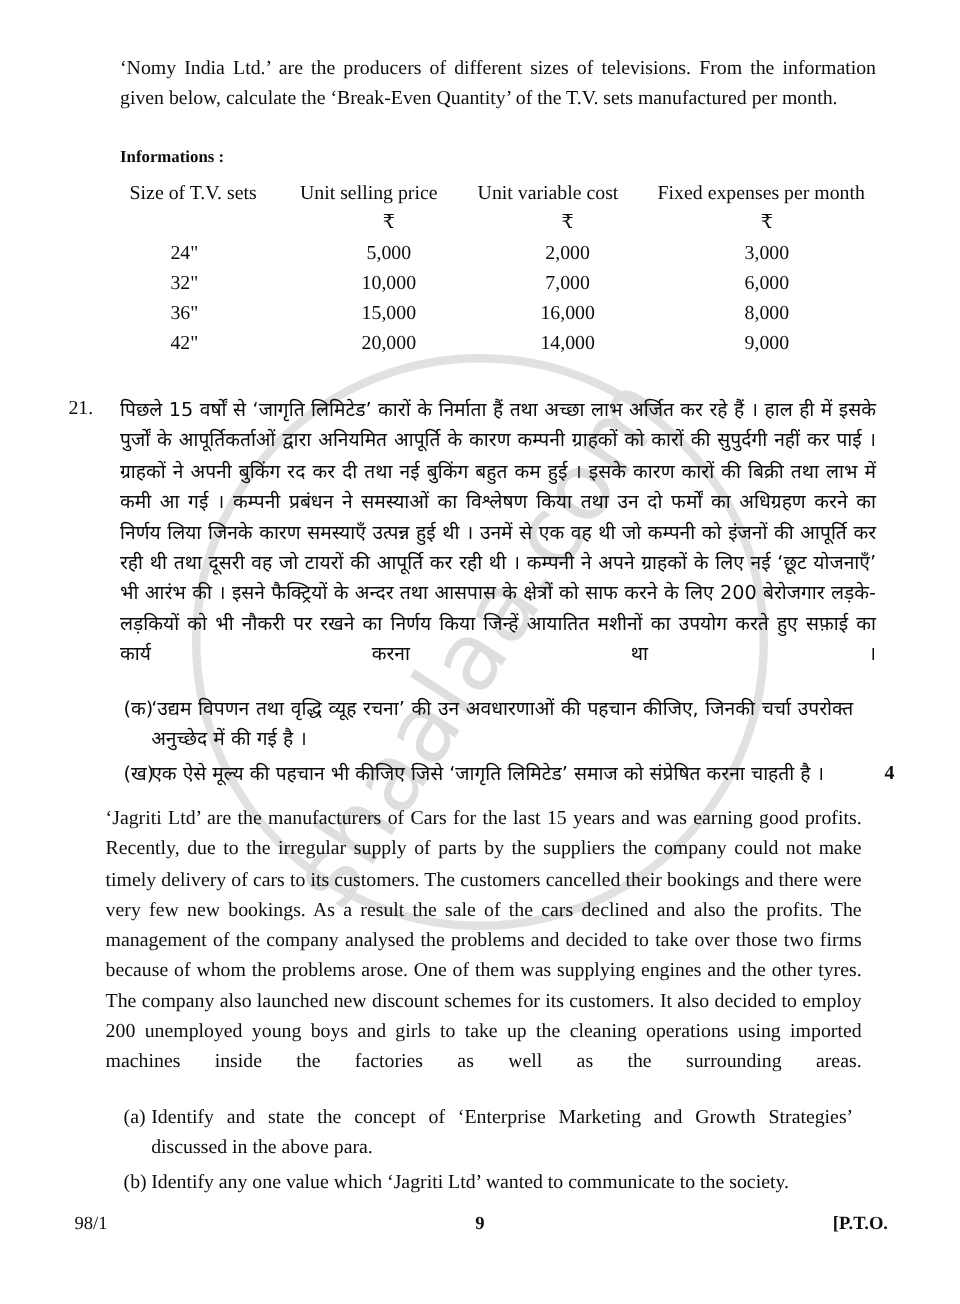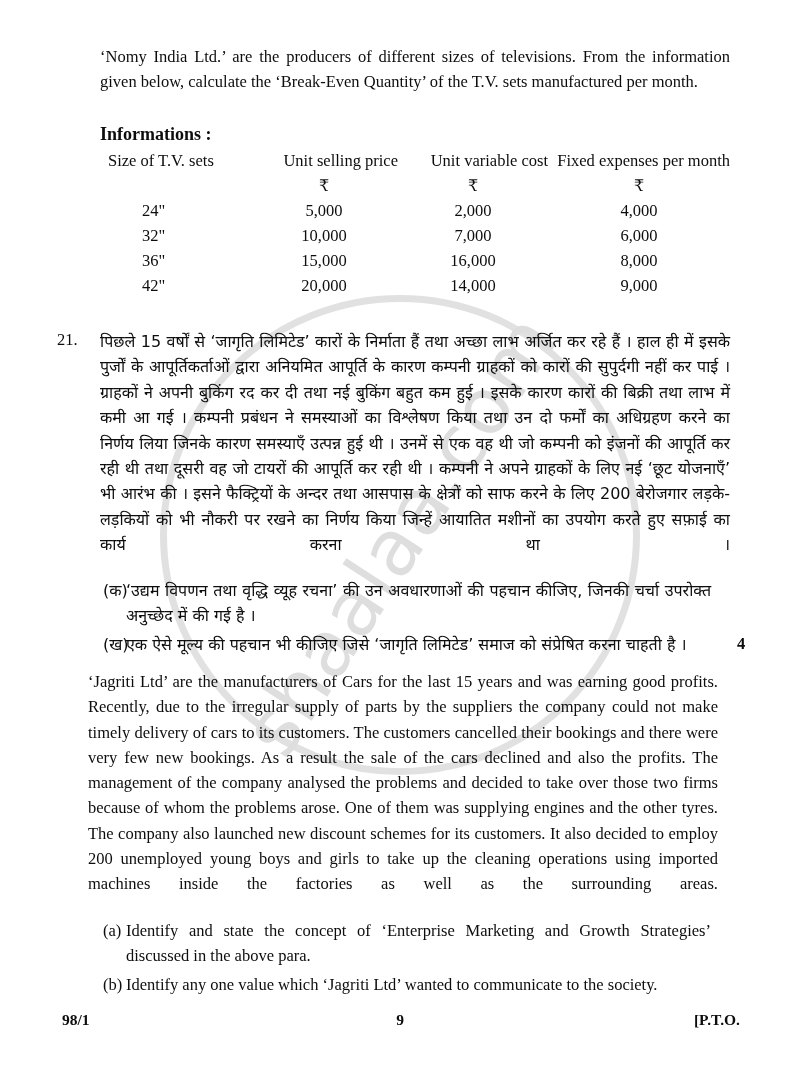--- a/index.html
+++ b/index.html
@@ -77,37 +77,37 @@
     width: 100%;
   }
 
   
   #intro {
     left: 100px; top: 44px; width: 630px;
   }
 
   #informations-label {
     left: 100px; top: 124px;
-    font-size: 18px;
+    font-size: 14px;
     font-weight: bold;
   }
 
   
   #info-table {
     left: 100px; top: 148px; width: 630px;
     border-collapse: collapse;
     font-size: 16.5px;
   }
   #info-table th, #info-table td {
     padding: 0;
     font-weight: normal;
     line-height: 25px;
     white-space: nowrap;
   }
-  #info-table thead th { text-align: right; }
+  #info-table thead th { text-align: left; }
   #info-table th.c0 { text-align: left; padding-left: 8px; }
   #info-table tbody td { text-align: center; }
   #info-table tbody td.c0 { text-align: left; padding-left: 42px; }
   #info-table .rupee-row td { text-align: center; font-size: 16px; }
   #info-table .rupee-row td.c0 { text-align: left; }
   #info-table col.w0 { width: 150px; }
   #info-table col.w1 { width: 148px; }
   #info-table col.w2 { width: 150px; }
   #info-table col.w3 { width: 182px; }
 
@@ -159,21 +159,21 @@
     left: 88px; top: 669px; width: 630px;
   }
 
   #q21-en-a { left: 103px; top: 918px; width: 630px; }
   #q21-en-b { left: 103px; top: 972px; width: 630px; }
 
   
   #footer-code {
     left: 62px; top: 1011px;
     font-size: 15.5px;
-    font-weight: bold;
+    font-weight: normal;
   }
   #footer-page {
     left: 0; top: 1011px;
     width: 800px;
     text-align: center;
     font-size: 15.5px;
     font-weight: bold;
   }
   #footer-pto {
     right: 60px; top: 1011px;
@@ -221,21 +221,21 @@
       <tr class="rupee-row">
         <td class="c0"></td>
         <td>₹</td>
         <td>₹</td>
         <td>₹</td>
       </tr>
       <tr>
         <td class="c0">24"</td>
         <td>5,000</td>
         <td>2,000</td>
-        <td>4,000</td>
+        <td>3,000</td>
       </tr>
       <tr>
         <td class="c0">32"</td>
         <td>10,000</td>
         <td>7,000</td>
         <td>6,000</td>
       </tr>
       <tr>
         <td class="c0">36"</td>
         <td>15,000</td>

